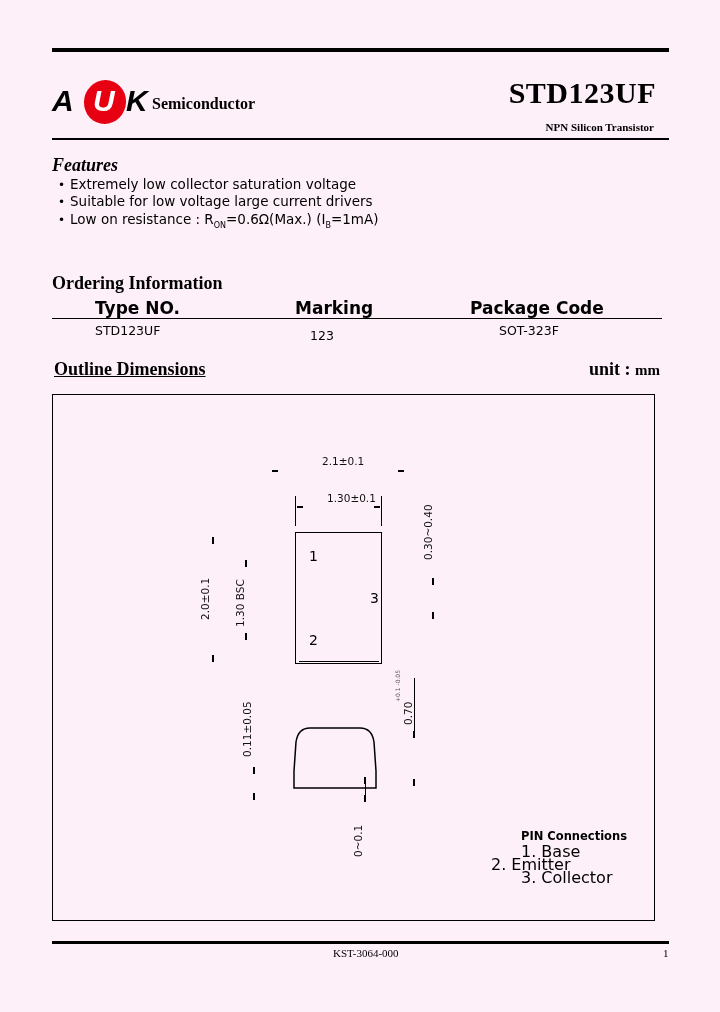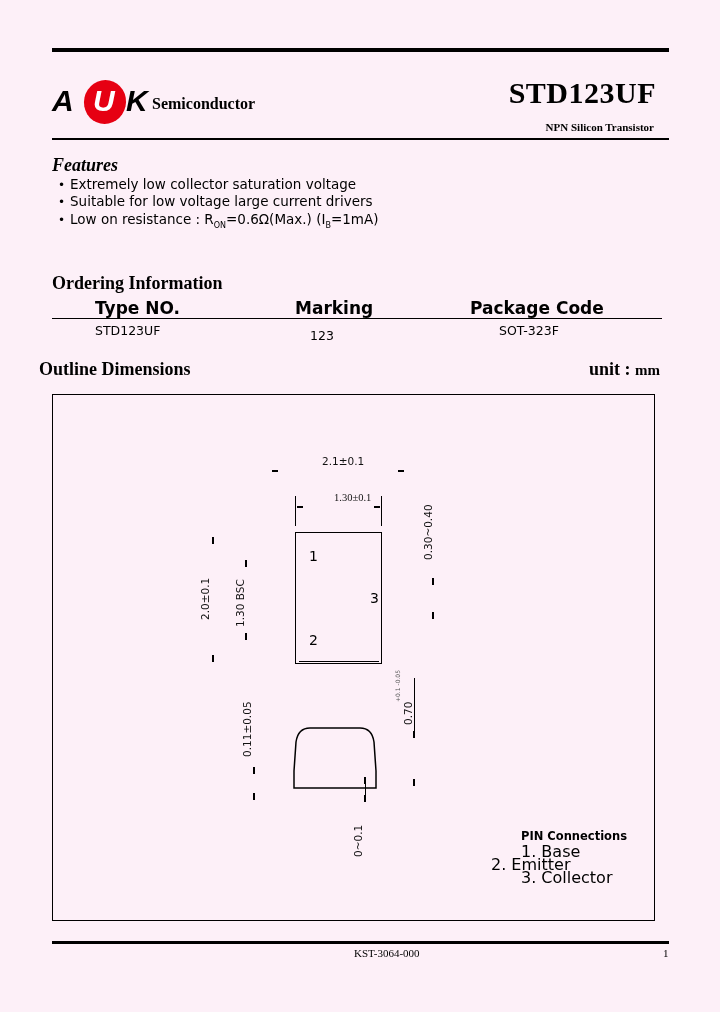--- a/index.html
+++ b/index.html
@@ -60,31 +60,31 @@
   <span class="abs th" style="left:295px; top:298px;">Marking</span>
   <span class="abs th" style="left:470px; top:298px;">Package Code</span>
   <div class="abs" style="left:52px; top:318px; width:610px; height:1px; background:#000;"></div>
   <div>
     <span class="abs td" style="left:95px; top:323px;">STD123UF</span>
     <span class="abs td" style="left:310px; top:304px;margin-top:24px;">123</span>
     <span class="abs td" style="left:499px; top:323px;">SOT-323F</span>
   </div>
 </div>
 
-<span class="abs h2" style="left:39px; top:359px;">Outline Dimensions</span>
+<span class="abs h2" style="left:54px; top:359px;text-decoration:underline;">Outline Dimensions</span>
 <span class="abs h2" style="left:589px; top:359px;"><span>unit :</span> <span style="font-size:15px;">mm</span></span>
 
 <div class="outline-box"></div>
 
 <div>
   <span class="abs dim" style="left:322px; top:455px;">2.1±0.1</span>
   <div class="arrow-h" style="left:272px; top:470px;"></div>
   <div class="arrow-h" style="left:398px; top:470px;"></div>
 
-  <span class="abs dim" style="left:334px; top:492px;font-family:Liberation Serif, serif;">1.30±0.1</span>
+  <span class="abs dim" style="left:327px; top:492px;">1.30±0.1</span>
   <div class="line" style="left:295px; top:496px; width:1px; height:30px;"></div>
   <div class="line" style="left:381px; top:496px; width:1px; height:30px;"></div>
   <div class="arrow-h" style="left:297px; top:506px;"></div>
   <div class="arrow-h" style="left:374px; top:506px;"></div>
 
   <div class="abs" style="left:295px; top:532px; width:87px; height:132px; border:1.5px solid #000; box-sizing:border-box;"></div>
   <div class="line" style="left:299px; top:661px; width:80px; height:1px;"></div>
 
   <span class="abs pin-num" style="left:309px; top:548px;">1</span>
   <span class="abs pin-num" style="left:309px; top:632px;">2</span>
@@ -125,14 +125,14 @@
 </div>
 
 <div>
   <span class="abs pin-title" style="left:521px; top:829px;">PIN Connections</span>
   <span class="abs pin-item" style="left:521px; top:842px;">1. Base</span>
   <span class="abs pin-item" style="left:491px; top:855px;">2. Emitter</span>
   <span class="abs pin-item" style="left:521px; top:868px;">3. Collector</span>
 </div>
 
 <div class="rule-thick" style="top:941px; height:3px;"></div>
-<span class="abs footer" style="left:333px; top:947px;margin-left:21px;">KST-3064-000</span>
+<span class="abs footer" style="left:333px; top:947px;">KST-3064-000</span>
 <span class="abs footer" style="left:663px; top:947px;">1</span>
 
 </body></html>

